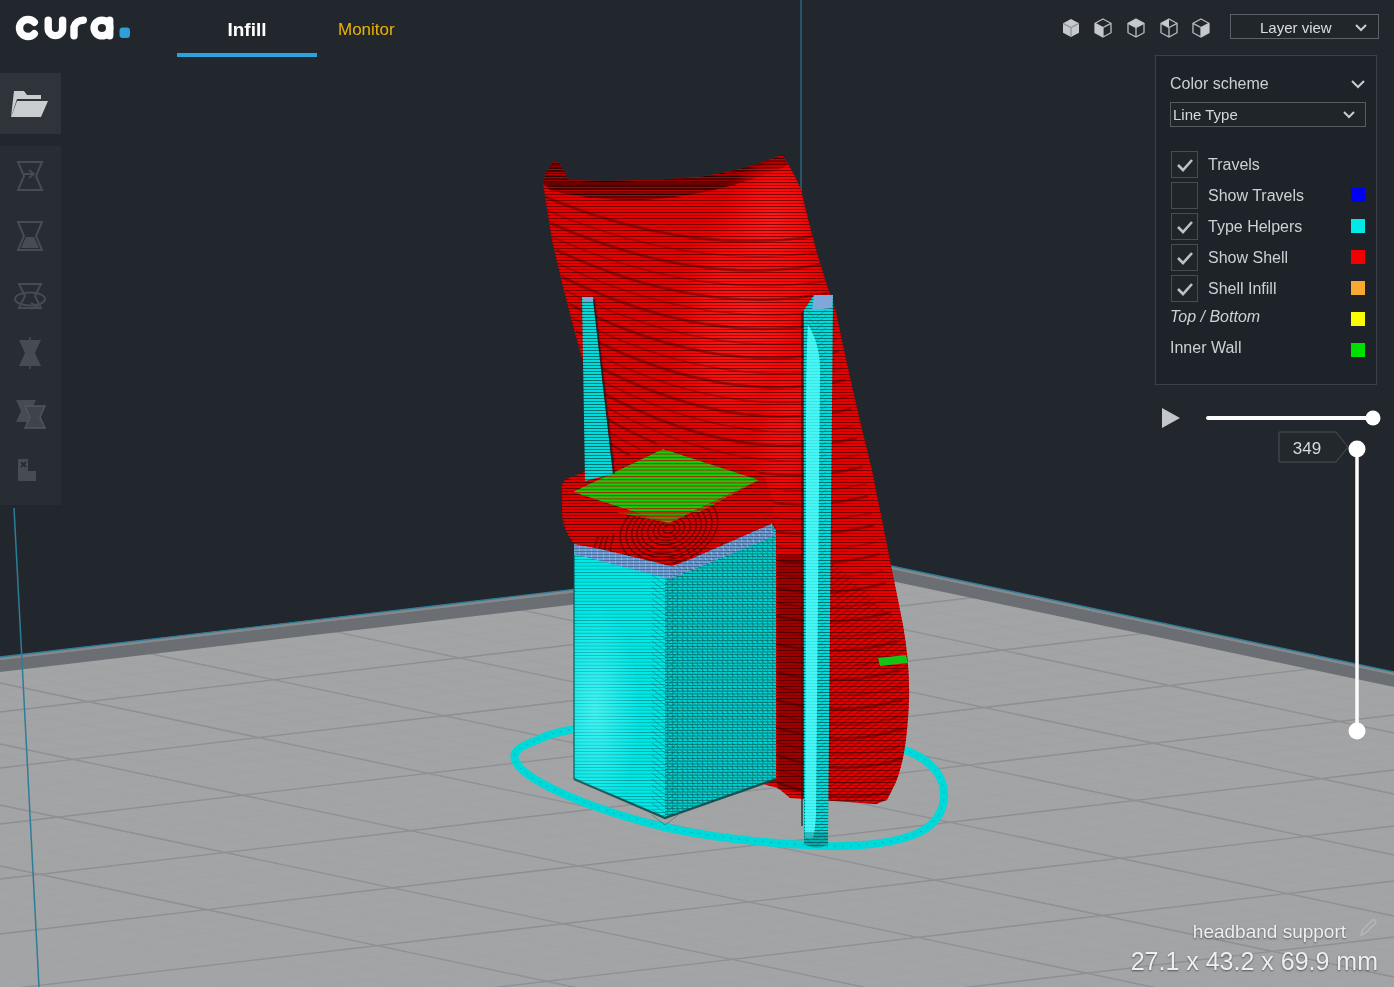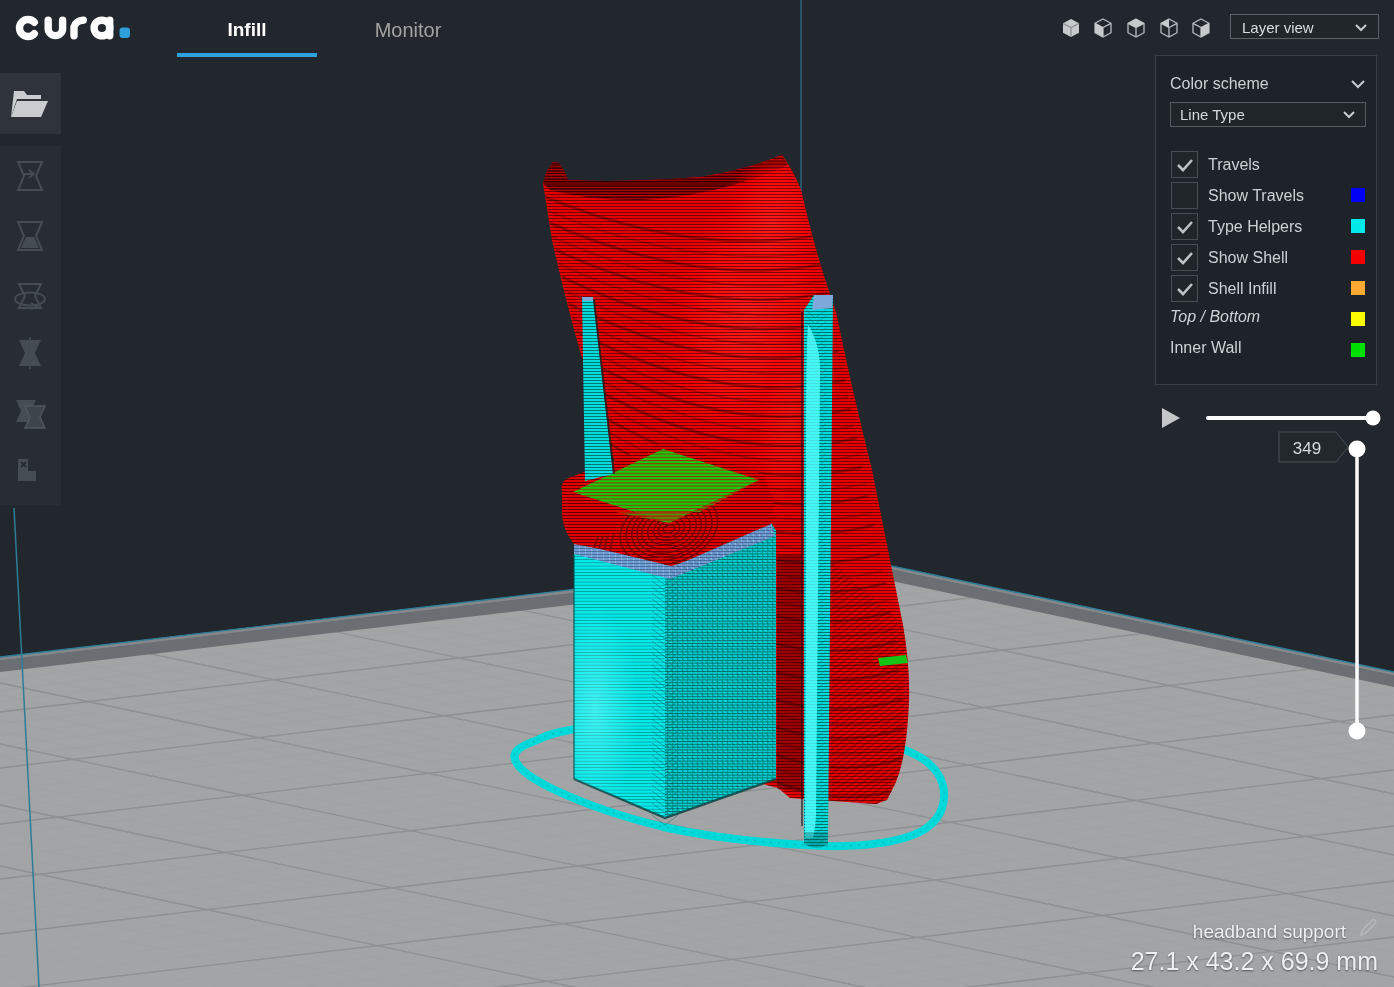--- a/index.html
+++ b/index.html
@@ -4,32 +4,32 @@
 <style>
   html,body{margin:0;padding:0;}
   body{width:1394px;height:987px;overflow:hidden;position:relative;
        background:#21272d;font-family:"Liberation Sans",sans-serif;}
   .abs{position:absolute;}
   #scene{position:absolute;left:0;top:0;}
   
   #tabPrepare{left:177px;top:0;width:140px;height:57px;color:#fff;
     font-size:19px;font-weight:bold;text-align:center;line-height:60px;}
   #tabPrepareBar{left:177px;top:53px;width:140px;height:4px;background:#2da1dc;}
-  #tabMonitor{left:338px;top:0;width:140px;height:57px;color:#a3a3a3;
-    font-size:20px;text-align:center;line-height:60px;}
+  #tabMonitor{left:338px;top:0;width:140px;height:57px;color:#eab308;
+    font-size:17px;text-align:left;line-height:60px;}
   #layerViewDd{left:1230px;top:14px;width:149px;height:25px;background:#21262b;
     border:1px solid #5c6368;color:#d9dde0;font-size:15px;line-height:25px;
-    padding-left:11px;box-sizing:border-box;}
+    padding-left:29px;box-sizing:border-box;}
   
   #panel{left:1155px;top:55px;width:222px;height:330px;background:#1d2328;
     border:1px solid #3a4045;box-sizing:border-box;}
   .plabel{position:absolute;color:#ccd1d5;font-size:16px;}
   #lineType{left:1170px;top:102px;width:196px;height:25px;background:#20252a;
     border:1px solid #565d62;box-sizing:border-box;color:#d5dade;font-size:15px;
-    line-height:23px;padding-left:9px;}
+    line-height:23px;padding-left:2px;}
   .cb{position:absolute;left:1171px;width:27px;height:27px;border:1px solid #474e53;
     background:#20252a;box-sizing:border-box;}
   .swatch{position:absolute;left:1351px;width:14px;height:14px;}
   
   .jobtxt{position:absolute;color:#edeff0;text-shadow:0 1px 2px rgba(20,20,20,.55);text-align:center;}
 </style>
 </head>
 <body>
 <svg id="scene" width="1394" height="987" viewBox="0 0 1394 987">
 <defs>

